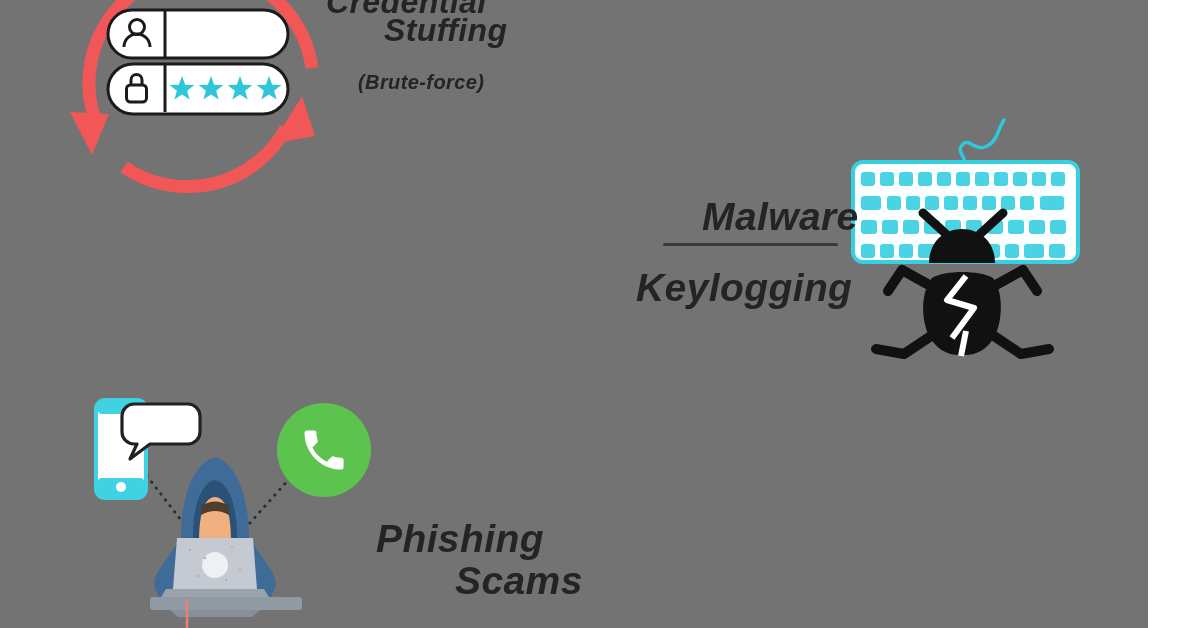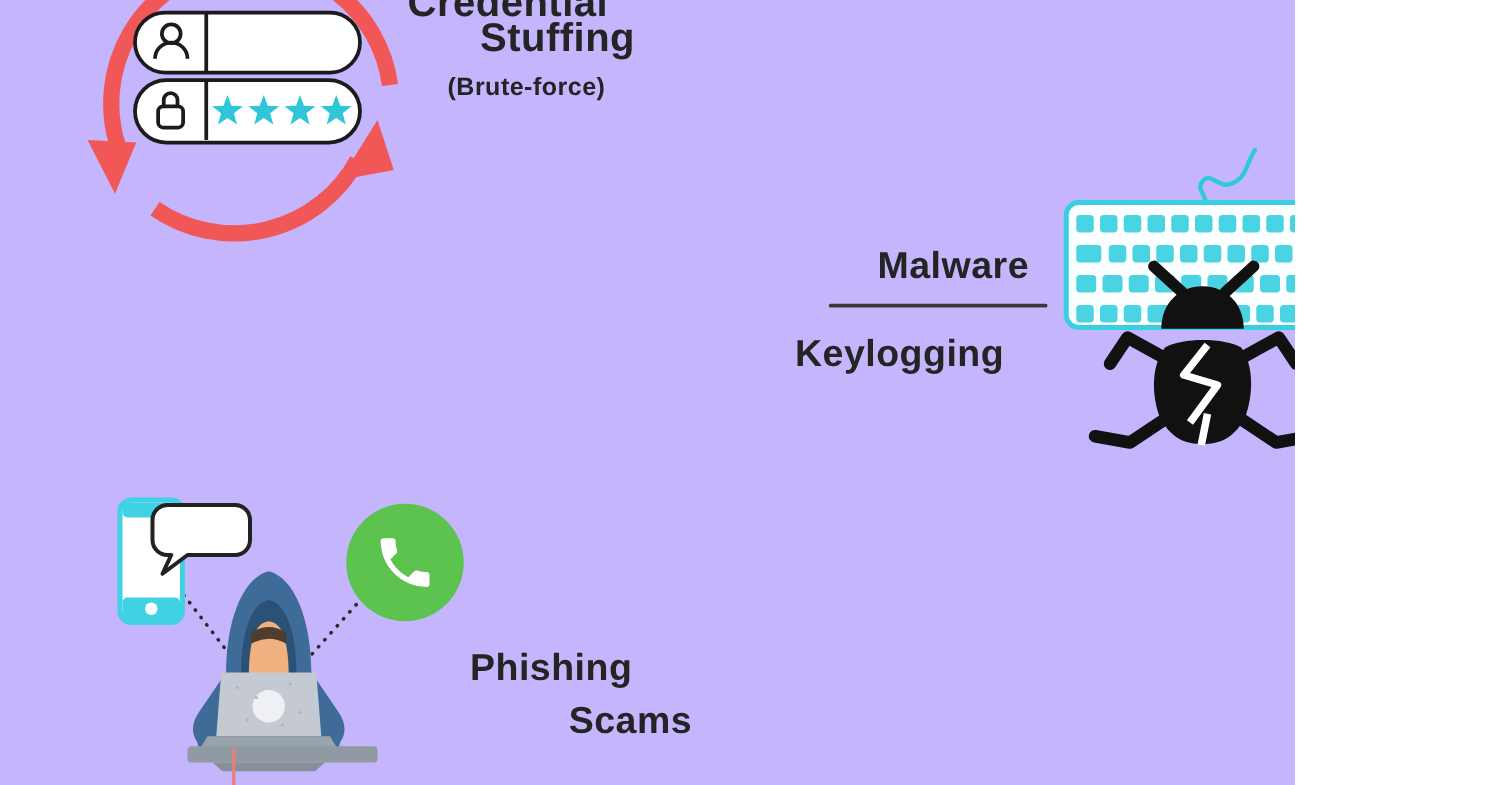--- a/index.html
+++ b/index.html
@@ -1,26 +1,26 @@
 <!DOCTYPE html>
 <html><head>
 <meta charset="utf-8">
 <style>
   html,body{margin:0;padding:0;background:#fff;}
   .canvas{
-    position:relative;width:1036px;height:628px;background:#c4b5fd;
-    overflow:hidden;font-family:"Liberation Sans",sans-serif;
+    position:relative;width:1148px;height:628px;background:#737373;
+    overflow:hidden;font-family:"Liberation Sans",sans-serif;font-style:italic;
   }
   .art{position:absolute;left:0;top:0;width:1200px;height:628px;}
   .label{
     position:absolute;color:#242424;font-weight:700;letter-spacing:.4px;
     white-space:nowrap;line-height:1.05;
   }
   .label-xl{font-size:32px;}
-  .label-lg{font-size:30px;}
+  .label-lg{font-size:39px;}
   .label-md{font-size:20px;}
   .divider{
     position:absolute;left:663px;top:243px;width:175px;height:3px;
     background:#3A3A3A;border-radius:2px;
   }
 </style>
 </head>
 <body>
 
 <div class="canvas">
@@ -174,21 +174,21 @@
         <rect x="150" y="597" width="152" height="13" rx="3" fill="#909AA2"></rect>
         <path d="M170,610 L260,610 L252,617 L178,617 Z" fill="#87909A"></path>
       </g>
 
       <path d="M187,599 L187,628" stroke="#EE7E74" stroke-width="2.6" fill="none"></path>
     </g>
   </svg>
 
   <div class="label label-xl" style="left:326px;top:-14px;">Credential</div>
   <div class="label label-xl" style="left:384px;top:14px;text-align:right;">Stuffing</div>
-  <div class="label label-md" style="left:358px;top:60px;">(Brute-force)</div>
+  <div class="label label-md" style="left:358px;top:72px;">(Brute-force)</div>
 
   <div class="label label-lg" style="left:702px;top:197px;">Malware</div>
   <div class="divider"></div>
   <div class="label label-lg" style="left:376px;top:519px;">Phishing</div>
 
   <div class="label label-lg" style="left:636px;top:268px;">Keylogging</div>
   <div class="label label-lg" style="left:455px;top:549px;margin-top:12px;">Scams</div>
 
 </div>
 

